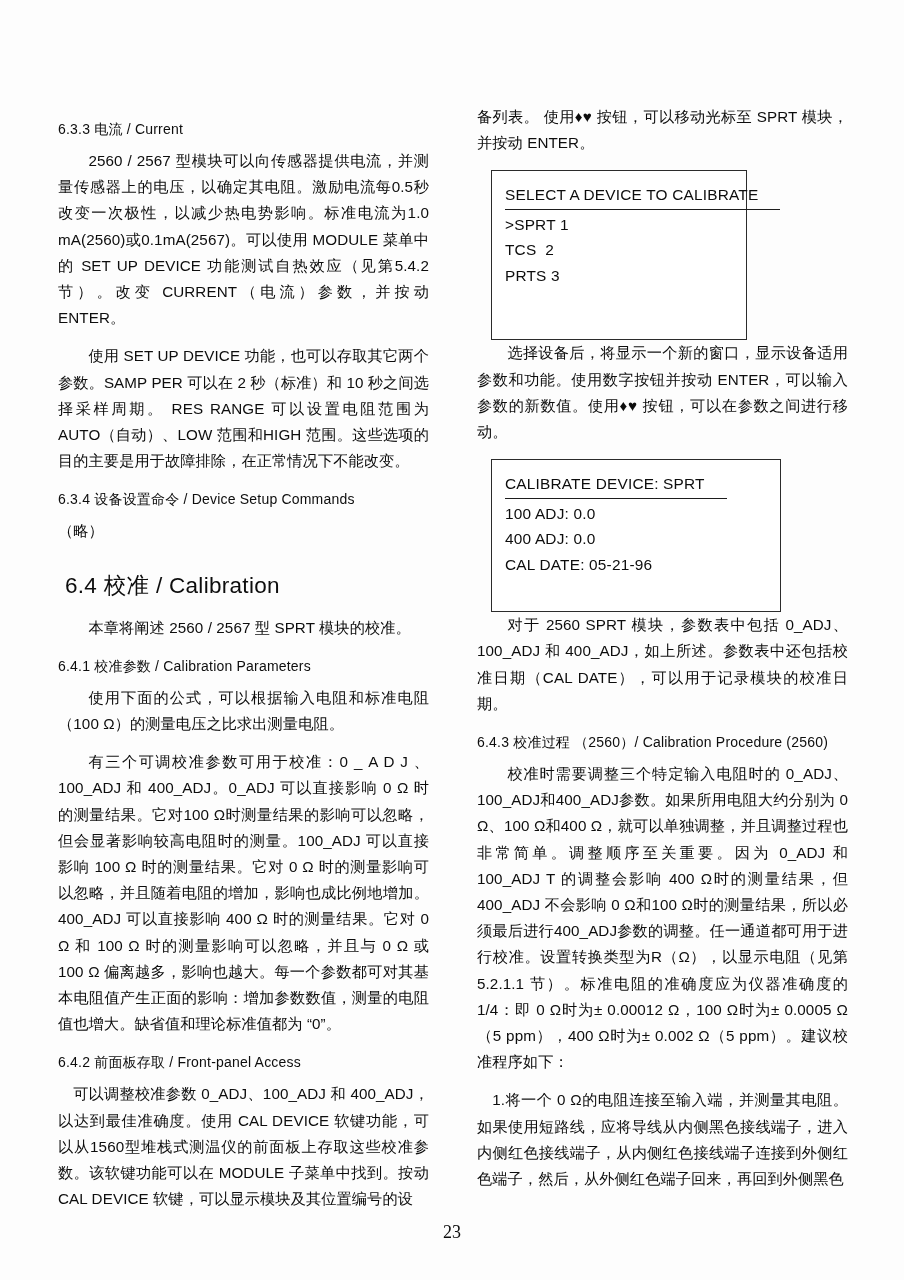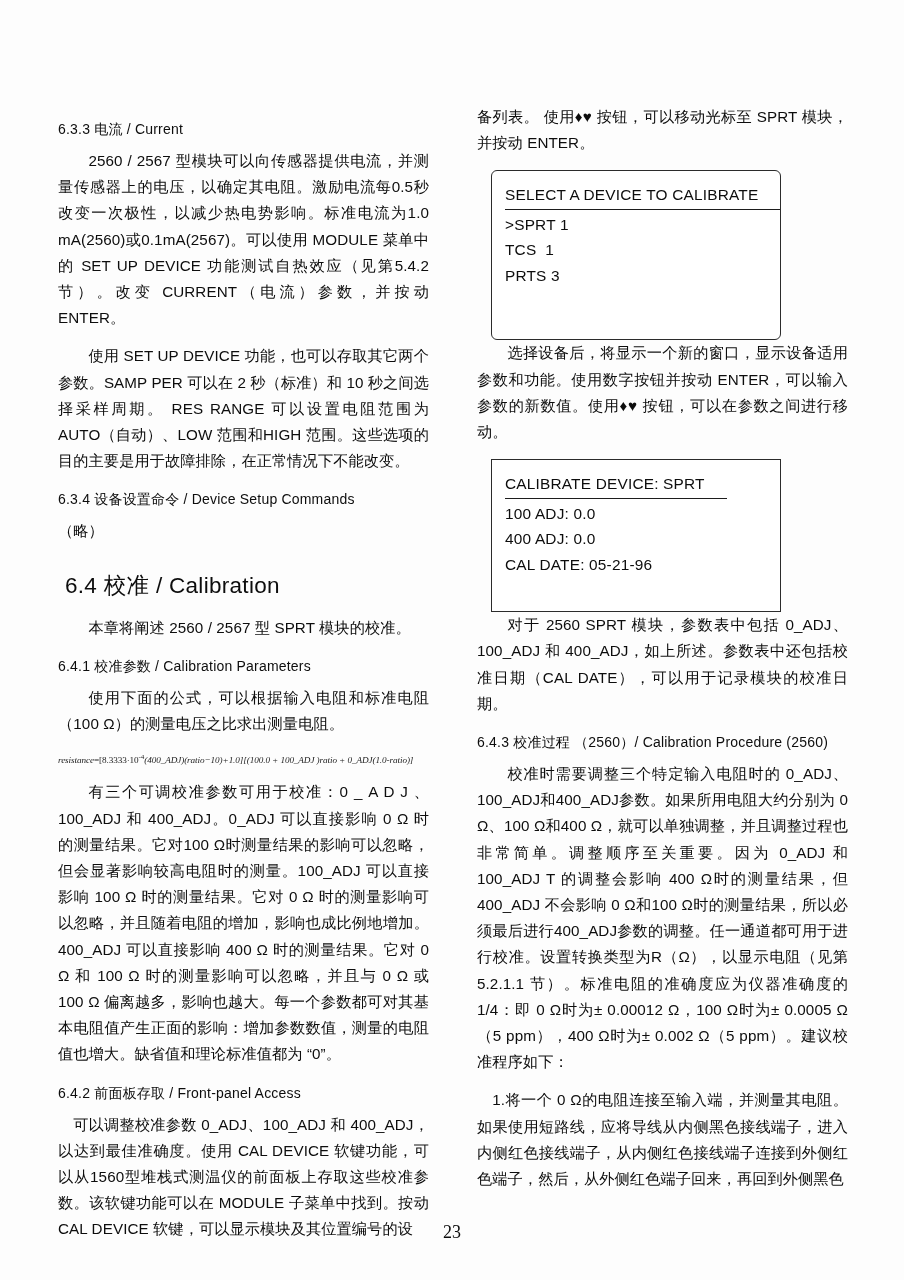--- a/index.html
+++ b/index.html
@@ -98,21 +98,21 @@
   }
   .lcd-title {
     border-bottom: 1.4px solid #1d1d1d;
     display: inline-block;
     padding-bottom: 1px;
     padding-right: 22px;
     margin-bottom: 2px;
     white-space: pre;
   }
   .lcd-line { white-space: pre; }
-  .lcd-1 { height: 170px; margin: 14px 0 0 14px; width: 290px; border-radius: 6px; }
+  .lcd-1 { height: 170px; margin: 14px 0 0 14px; width: 256px; }
   .lcd-2 { height: 153px; margin: 14px 0 0 14px; width: 290px; }
 
   
   .page-no {
     position: absolute;
     left: 0;
     right: 0;
     top: 1222px;
     text-align: center;
     font-size: 18px;
@@ -174,40 +174,37 @@
       <p class="body">（略）</p>
 
       <h2 class="sec">6.4  校准 / Calibration</h2>
 
       <p class="body indent2">本章将阐述 2560 / 2567 型 SPRT 模块的校准。</p>
 
       <h3 class="sub">6.4.1  校准参数 / Calibration Parameters</h3>
 
       <p class="body indent2">使用下面的公式，可以根据输入电阻和标准电阻（100 Ω）的测量电压之比求出测量电阻。</p>
 
-      <div class="formula">
-        <span>resistance</span><span class="up">=</span><span class="up">[8.3333·10</span><sup>-4</sup><span>(400_ADJ)(ratio−10)+1.0][(100.0 + 100_ADJ )ratio + 0_ADJ(1.0-ratio)]</span>
-      </div>
 
       <p class="body indent2">有三个可调校准参数可用于校准：0 _ A D J 、100_ADJ 和 400_ADJ。0_ADJ 可以直接影响 0 Ω 时的测量结果。它对100 Ω时测量结果的影响可以忽略，但会显著影响较高电阻时的测量。100_ADJ 可以直接影响 100 Ω 时的测量结果。它对 0 Ω 时的测量影响可以忽略，并且随着电阻的增加，影响也成比例地增加。400_ADJ 可以直接影响 400 Ω 时的测量结果。它对 0 Ω 和 100 Ω 时的测量影响可以忽略，并且与 0 Ω 或 100 Ω 偏离越多，影响也越大。每一个参数都可对其基本电阻值产生正面的影响：增加参数数值，测量的电阻值也增大。缺省值和理论标准值都为 “0”。</p>
 
       <h3 class="sub">6.4.2  前面板存取 / Front-panel Access</h3>
 
       <p class="body indent1">可以调整校准参数 0_ADJ、100_ADJ 和 400_ADJ，以达到最佳准确度。使用 CAL DEVICE 软键功能，可以从1560型堆栈式测温仪的前面板上存取这些校准参数。该软键功能可以在 MODULE 子菜单中找到。按动 CAL DEVICE 软键，可以显示模块及其位置编号的设</p>
 
     </div>
 
     <div class="col">
 
       <p class="body">备列表。 使用♦♥ 按钮，可以移动光标至 SPRT 模块，并按动 ENTER。</p>
 
       <div class="lcd lcd-1">
         <div class="lcd-title">SELECT A DEVICE TO CALIBRATE</div>
         <div class="lcd-line">&gt;SPRT 1</div>
-        <div class="lcd-line">TCS  1</div>
+        <div class="lcd-line">TCS  2</div>
         <div class="lcd-line">PRTS 3</div>
       </div>
 
       <p class="body indent2 sp-top">选择设备后，将显示一个新的窗口，显示设备适用参数和功能。使用数字按钮并按动 ENTER，可以输入参数的新数值。使用♦♥ 按钮，可以在参数之间进行移动。</p>
 
       <div class="lcd lcd-2">
         <div class="lcd-title">CALIBRATE DEVICE: SPRT</div>
         <div class="lcd-line">100 ADJ: 0.0</div>
         <div class="lcd-line">400 ADJ: 0.0</div>
         <div class="lcd-line">CAL DATE: 05-21-96</div>

